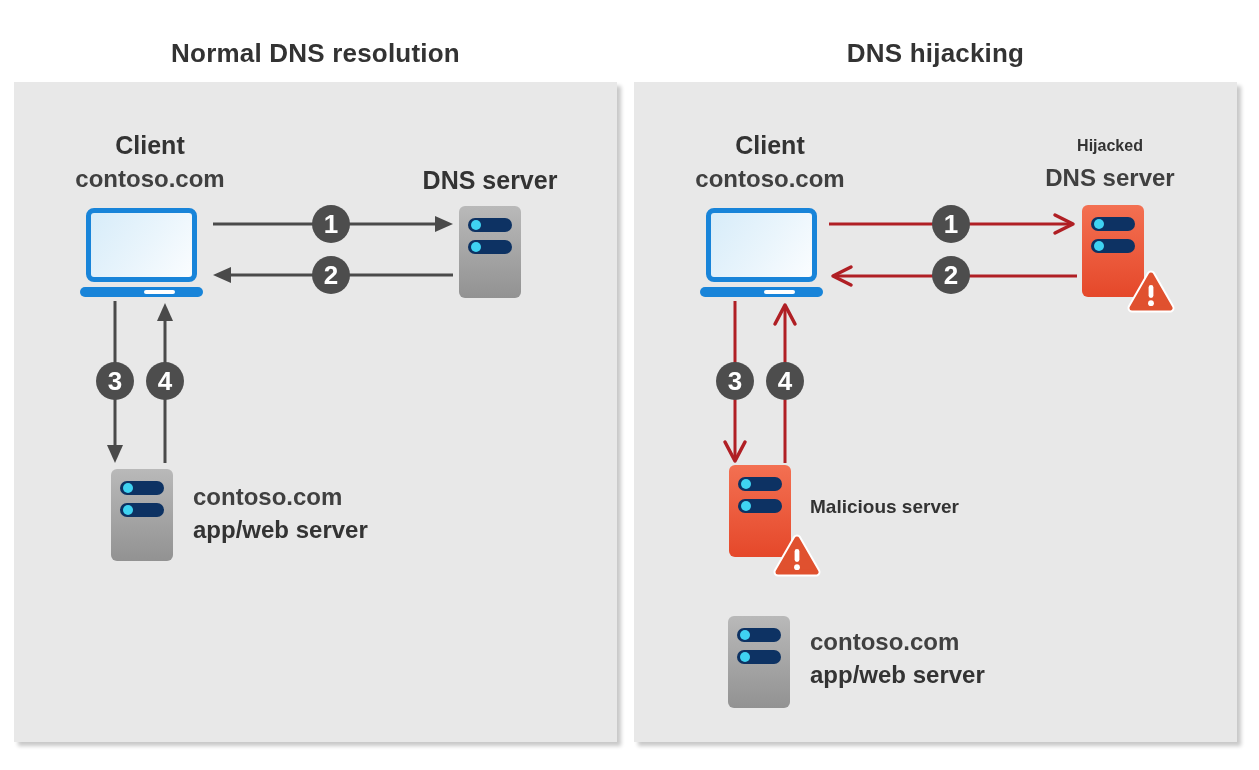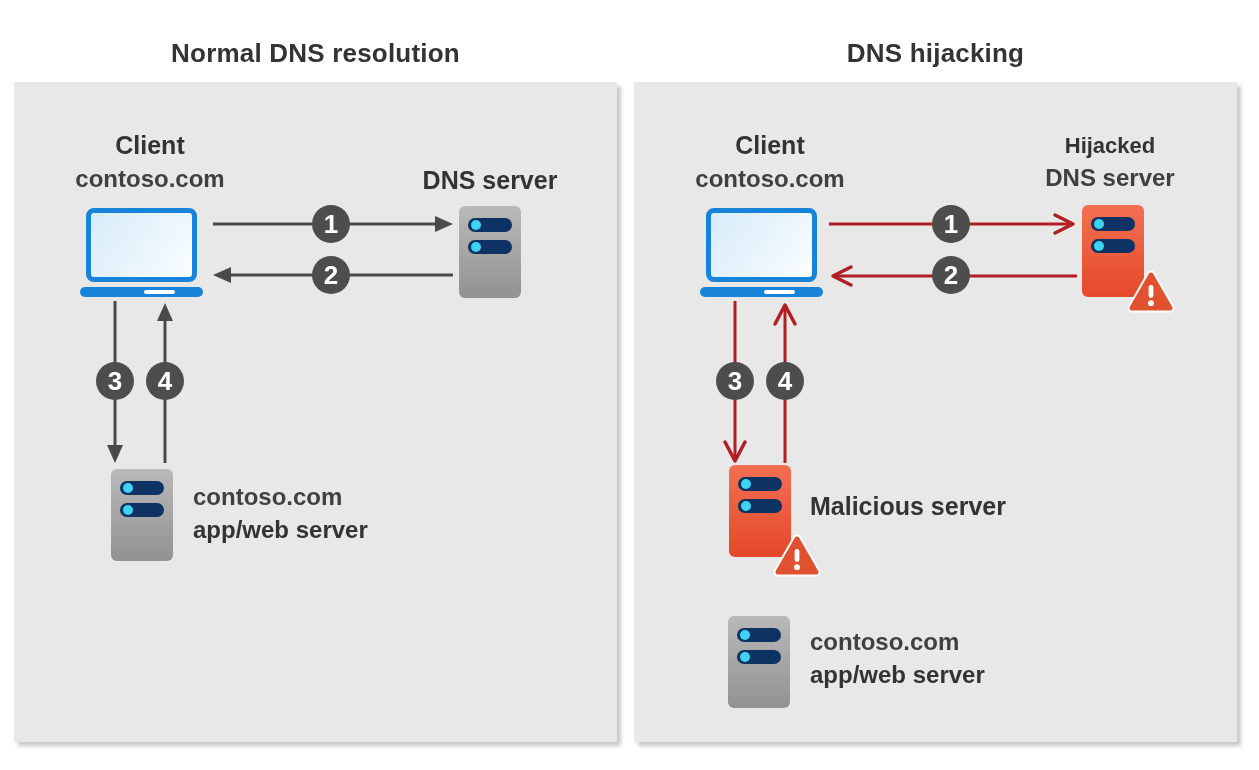--- a/index.html
+++ b/index.html
@@ -21,24 +21,24 @@
     box-shadow:4px 4px 4px rgba(0,0,0,0.22);padding-left:44px;}
   .panel-left{left:14px;} .panel-right{left:634px;}
 
   .label{position:absolute;color:var(--text_dark);font-size:24px;line-height:33px;}
   .bold{font-weight:700;color:var(--text_dark);}
   .reg{font-weight:700;color:var(--text_regular);}
   .client-label{left:36px;top:46px;width:200px;text-align:center;line-height:34px;}
   .client-label .bold{font-size:25px;}
   .dns-label{left:376px;top:82px;width:200px;text-align:center;font-weight:700;font-size:25px;}
   .hijacked-label{left:376px;top:48px;width:200px;text-align:center;line-height:32px;}
-  .hijacked-label .bold{font-size:22px;}
+  .hijacked-label .bold{font-size:16px;}
   .app-label-left{left:179px;top:398px;}
   .app-label-right{left:176px;top:543px;}
-  .malicious-label{left:176px;top:408px;font-weight:700;font-size:25px;}
+  .malicious-label{left:176px;top:408px;font-weight:700;font-size:19px;}
 
   
   .laptop{position:absolute;left:66px;top:126px;width:124px;height:92px;}
   .lap-screen{position:absolute;left:6px;top:0;width:111px;height:74px;
     border:5px solid var(--laptop_blue);border-radius:8px;
     background:linear-gradient(125deg,#D7ECF9 0%,#EAF5FC 55%,#FBFDFF 100%);}
   .lap-base{position:absolute;left:0;top:79px;width:123px;height:10px;border-radius:5px;
     background:var(--laptop_blue);}
   .lap-dash{position:absolute;left:64px;top:3px;width:31px;height:4px;border-radius:2px;background:#ffffff;}
 

